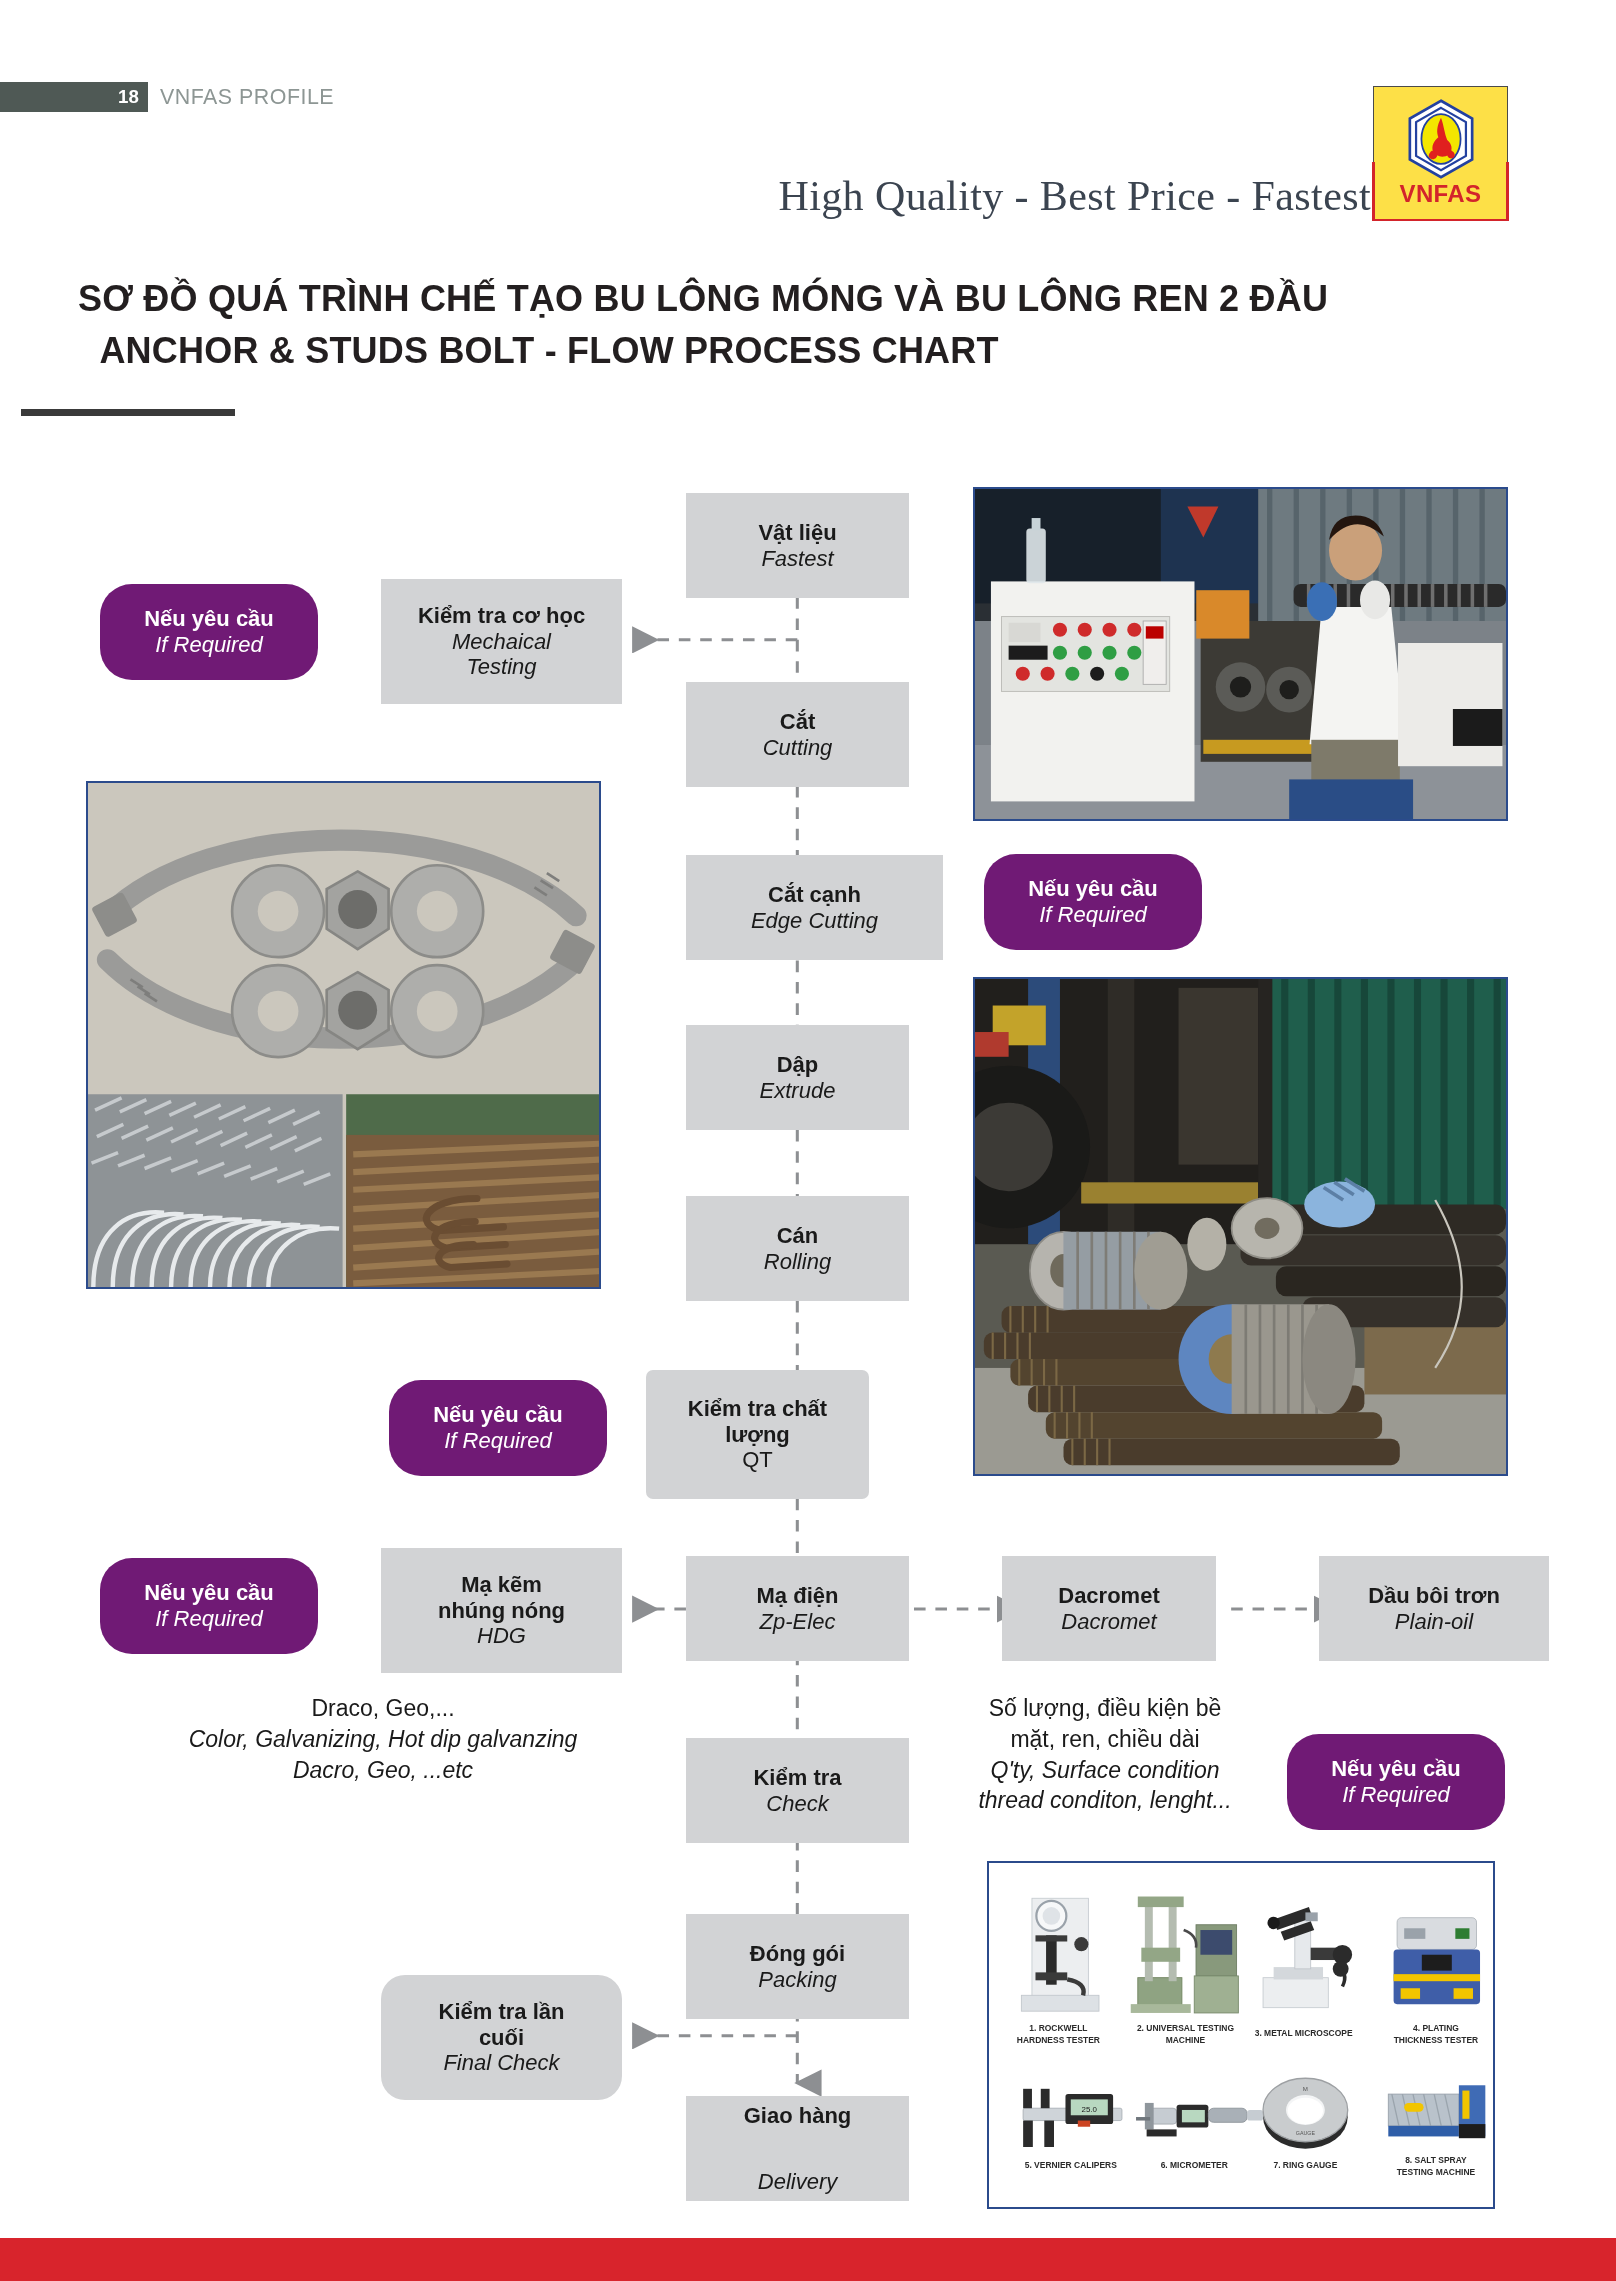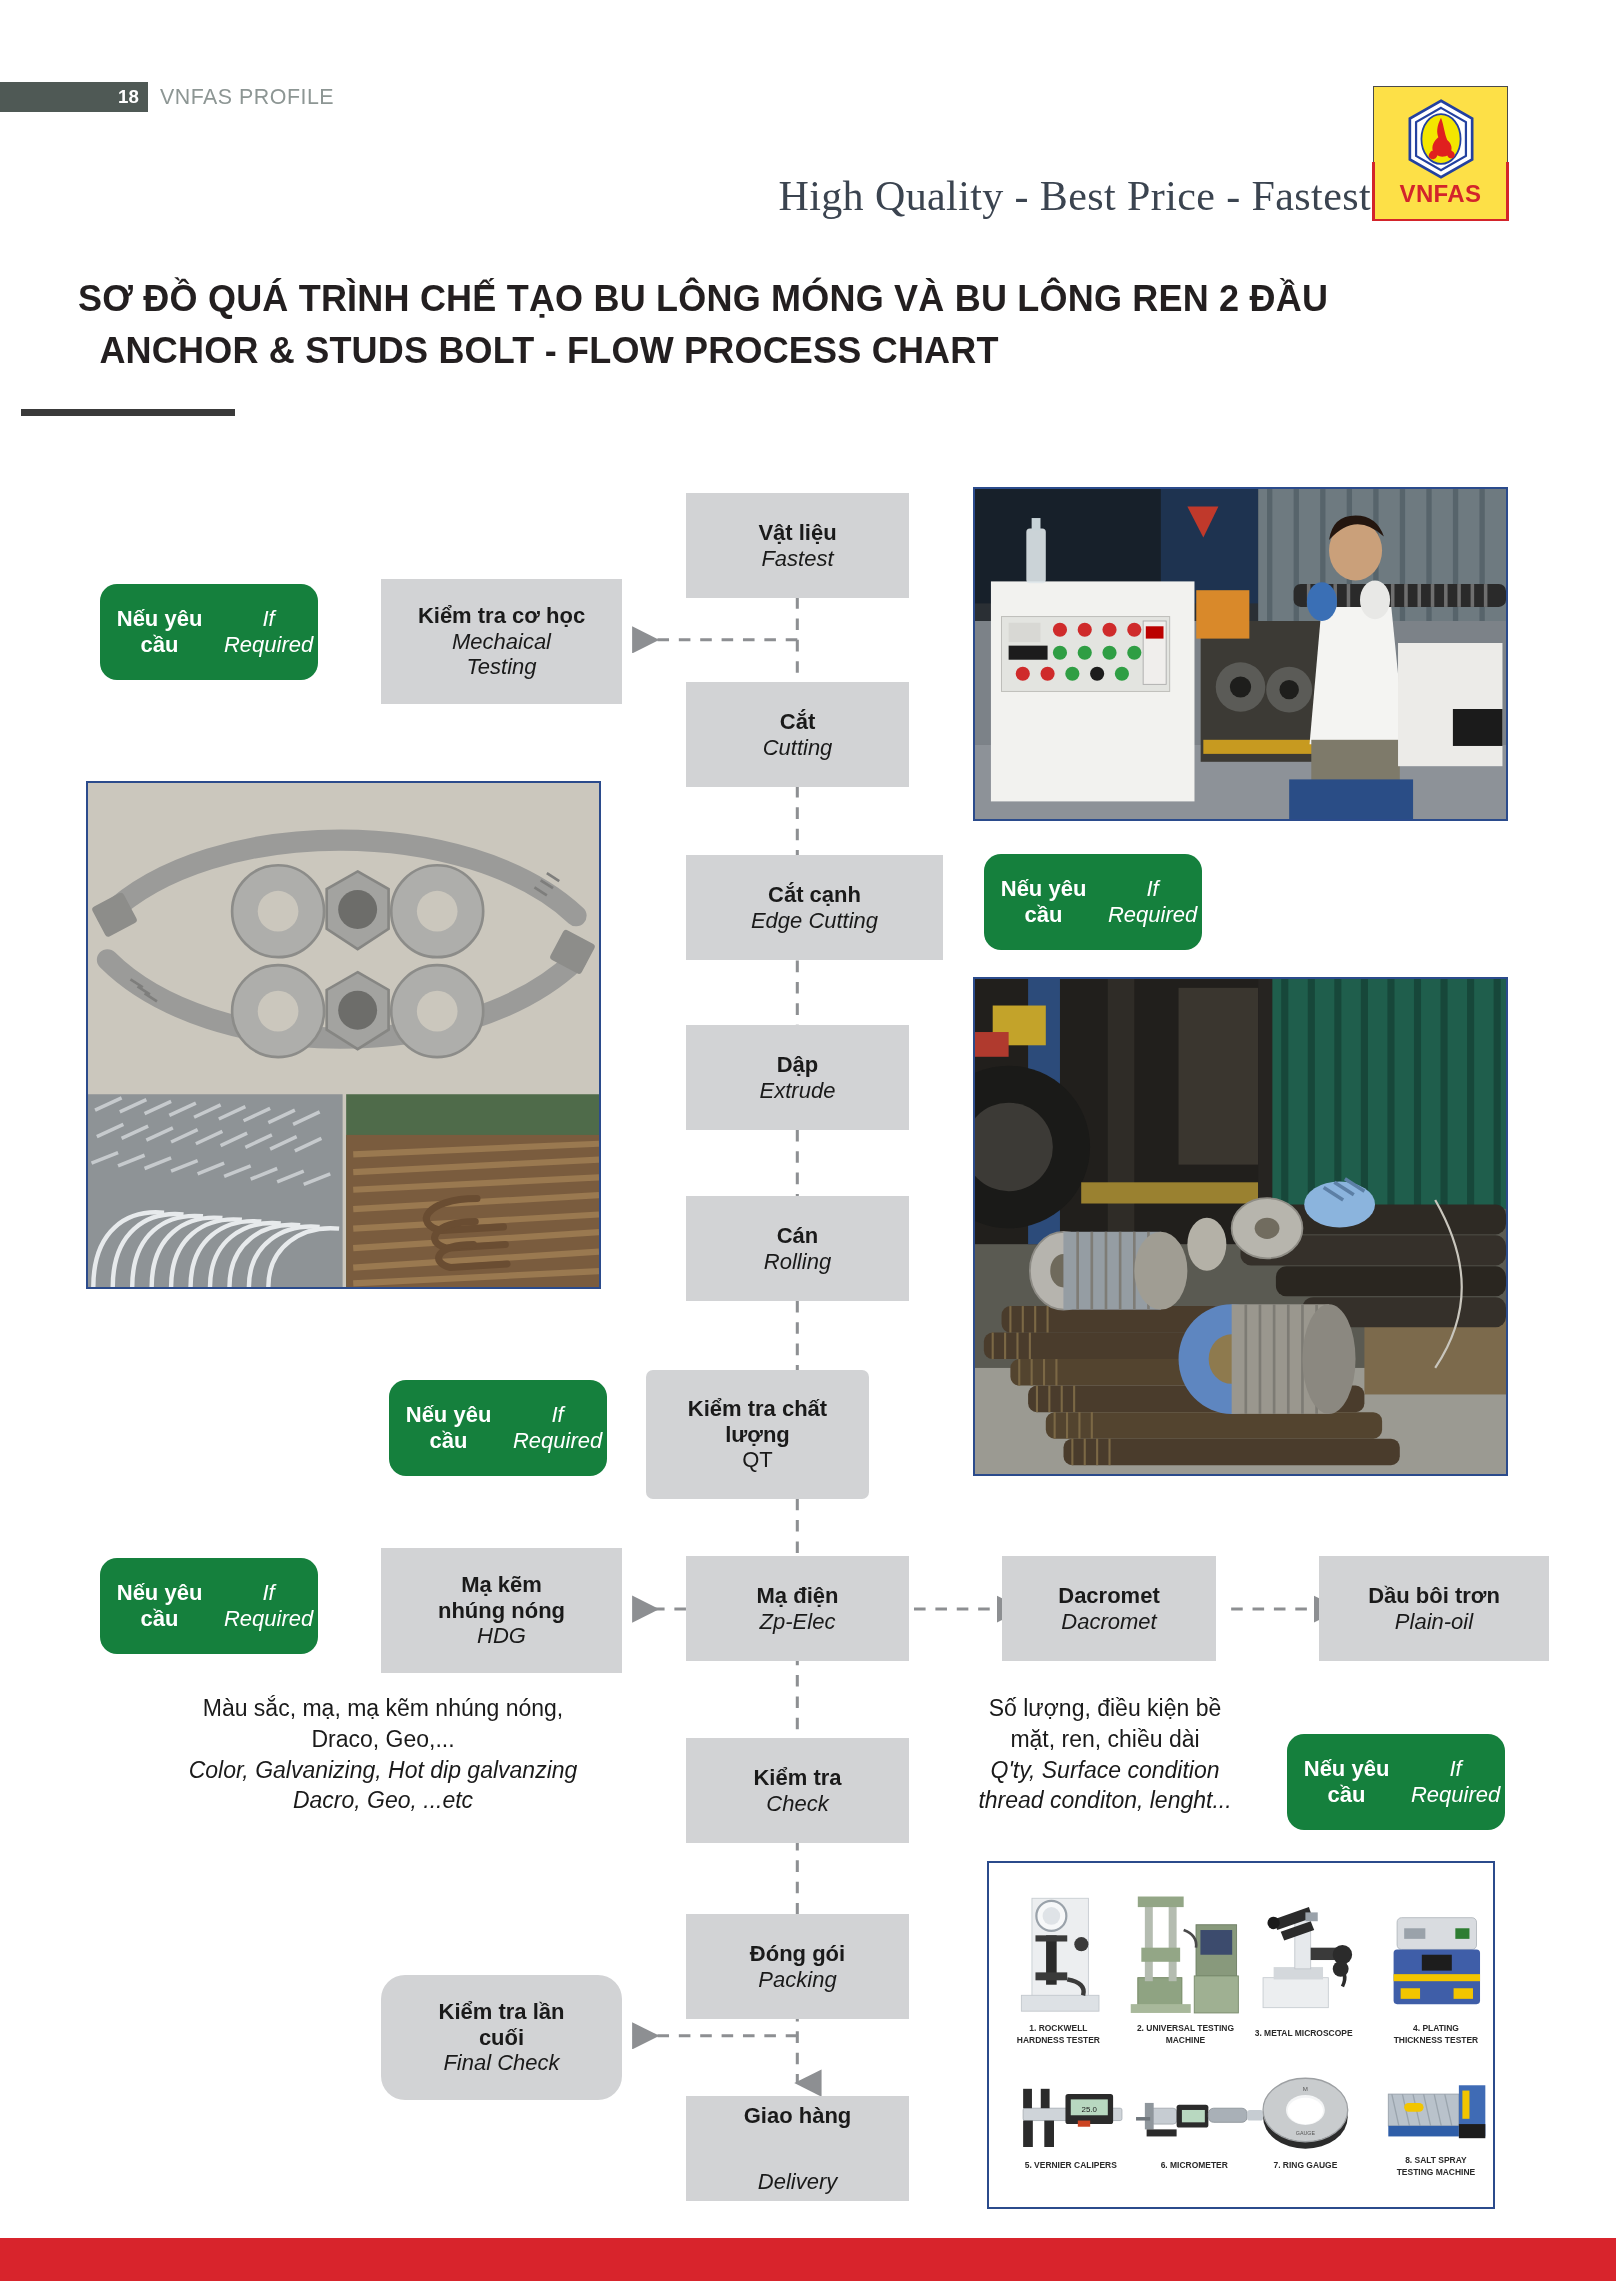--- a/index.html
+++ b/index.html
@@ -37,22 +37,22 @@
   .title-rule{position:absolute;left:21.4px;top:409px;width:214px;height:7.1px;background:#3a3a3a;}
 
   
   .fbox{position:absolute;background:#d2d3d5;color:#1a1a1a;
     display:flex;flex-direction:column;align-items:center;justify-content:center;
     text-align:center;line-height:1.16;box-sizing:border-box;padding:3.6px 5.3px;}
   .fbox .vn{font-size:22px;font-weight:700;}
   .fbox .en{font-size:22px;font-style:italic;font-weight:400;}
   .fbox .plain{font-size:22px;font-style:normal;font-weight:400;}
 
-  .rbadge{position:absolute;background:#15803d;border-radius:17px;
-    display:flex;flex-direction:row;align-items:center;justify-content:center;
+  .rbadge{position:absolute;background:#701a75;border-radius:32px;
+    display:flex;flex-direction:column;align-items:center;justify-content:center;
     text-align:center;line-height:1.18;color:#ffffff;box-sizing:border-box;}
   .rbadge .vn{font-size:22px;font-weight:700;}
   .rbadge .en{font-size:22px;font-style:italic;font-weight:400;}
 
   .note{position:absolute;text-align:center;color:#1a1a1a;line-height:1.34;}
   .note .vn{font-size:23px;}
   .note .en{font-size:23px;font-style:italic;}
 
   
   .photo{position:absolute;box-sizing:border-box;border:2.7px solid #2b4b8c;overflow:hidden;background:#ccc;}
@@ -223,21 +223,20 @@
   <div class="vn">Nếu yêu cầu</div>
   <div class="en">If Required</div>
 </div>
 
 <div class="rbadge" style="left:1287px;top:1734px;width:218px;height:96px;">
   <div class="vn">Nếu yêu cầu</div>
   <div class="en">If Required</div>
 </div>
 
 <div class="note" style="left:80px;top:1693px;width:606px;">
-  <div class="vn">Màu sắc, mạ, mạ kẽm nhúng nóng,</div>
   <div class="vn">Draco, Geo,...</div>
   <div class="en">Color, Galvanizing, Hot dip galvanzing</div>
   <div class="en">Dacro, Geo, ...etc</div>
 </div>
 
 <div class="note" style="left:927px;top:1693px;width:356px;">
   <div class="vn">Số lượng, điều kiện bề</div>
   <div class="vn">mặt, ren, chiều dài</div>
   <div class="en">Q'ty, Surface condition</div>
   <div class="en">thread conditon, lenght...</div>

